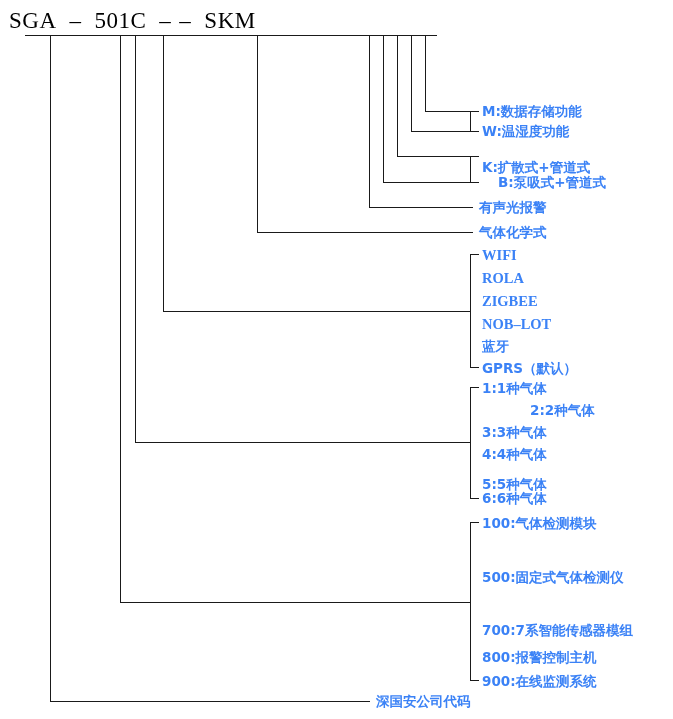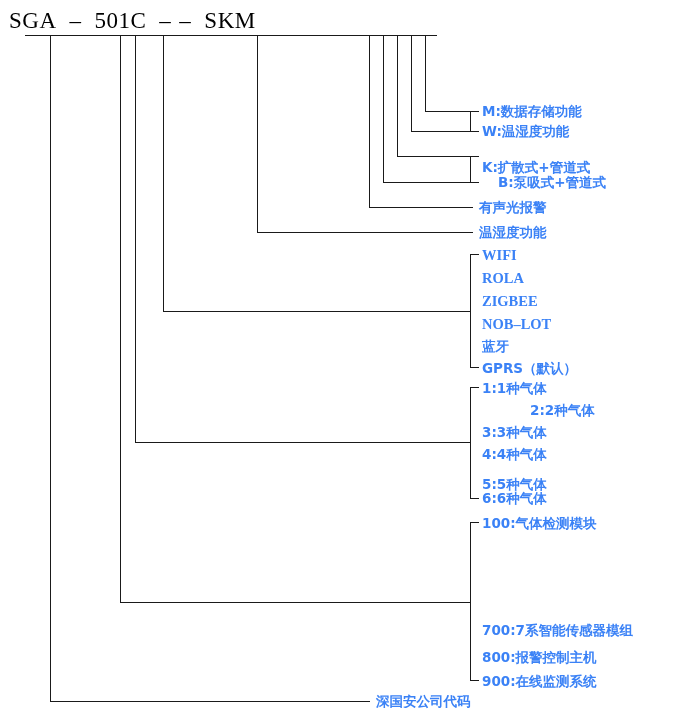--- a/index.html
+++ b/index.html
@@ -113,21 +113,21 @@
   <div class="h-line" style="left:470px; top:156px; width:9px;"></div>
   <div class="h-line" style="left:470px; top:182px; width:9px;"></div>
 
   <div class="lbl cjk" style="left:482px; top:159px;">K:扩散式+管道式</div>
   <div class="lbl cjk" style="left:498px; top:174px;">B:泵吸式+管道式</div>
 
   <div class="h-line" style="left:369px; top:207px; width:104px;"></div>
   <div class="lbl cjk" style="left:479px; top:199px;">有声光报警</div>
 
   <div class="h-line" style="left:257px; top:232px; width:216px;"></div>
-  <div class="lbl cjk" style="left:479px; top:224px;">温湿度功能</div>
+  <div class="lbl cjk" style="left:479px; top:224px;">气体化学式</div>
 
   <div class="h-line" style="left:163px; top:311px; width:308px;"></div>
   <div class="v-line" style="left:470px; top:254px; height:113px;"></div>
   <div class="h-line" style="left:470px; top:254px; width:9px;"></div>
   <div class="h-line" style="left:470px; top:367px; width:9px;"></div>
 
   <div class="lbl" style="left:482px; top:247px;">WIFI</div>
   <div class="lbl" style="left:482px; top:270px;">ROLA</div>
   <div class="lbl" style="left:482px; top:293px;">ZIGBEE</div>
   <div class="lbl" style="left:482px; top:316px;">NOB–LOT</div>
@@ -145,20 +145,21 @@
   <div class="lbl cjk" style="left:482px; top:446px;">4:4种气体</div>
   <div class="lbl cjk" style="left:482px; top:468px;margin-top:8px;">5:5种气体</div>
   <div class="lbl cjk" style="left:482px; top:490px;">6:6种气体</div>
 
   <div class="h-line" style="left:120px; top:602px; width:351px;"></div>
   <div class="v-line" style="left:470px; top:522px; height:158px;"></div>
   <div class="h-line" style="left:470px; top:522px; width:9px;"></div>
   <div class="h-line" style="left:470px; top:680px; width:9px;"></div>
 
   <div class="lbl cjk" style="left:482px; top:515px;text-align:right;">100:气体检测模块</div>
+  <div class="lbl cjk" style="left:482px; top:569px;">500:固定式气体检测仪</div>
   <div class="lbl cjk" style="left:482px; top:622px;">700:7系智能传感器模组</div>
   <div class="lbl cjk" style="left:482px; top:649px;">800:报警控制主机</div>
   <div class="lbl cjk" style="left:482px; top:673px;">900:在线监测系统</div>
 
   <div class="h-line" style="left:50px; top:701px; width:320px;"></div>
   <div class="lbl cjk" style="left:376px; top:693px;">深国安公司代码</div>
 
 </div>
 
 </body></html>

